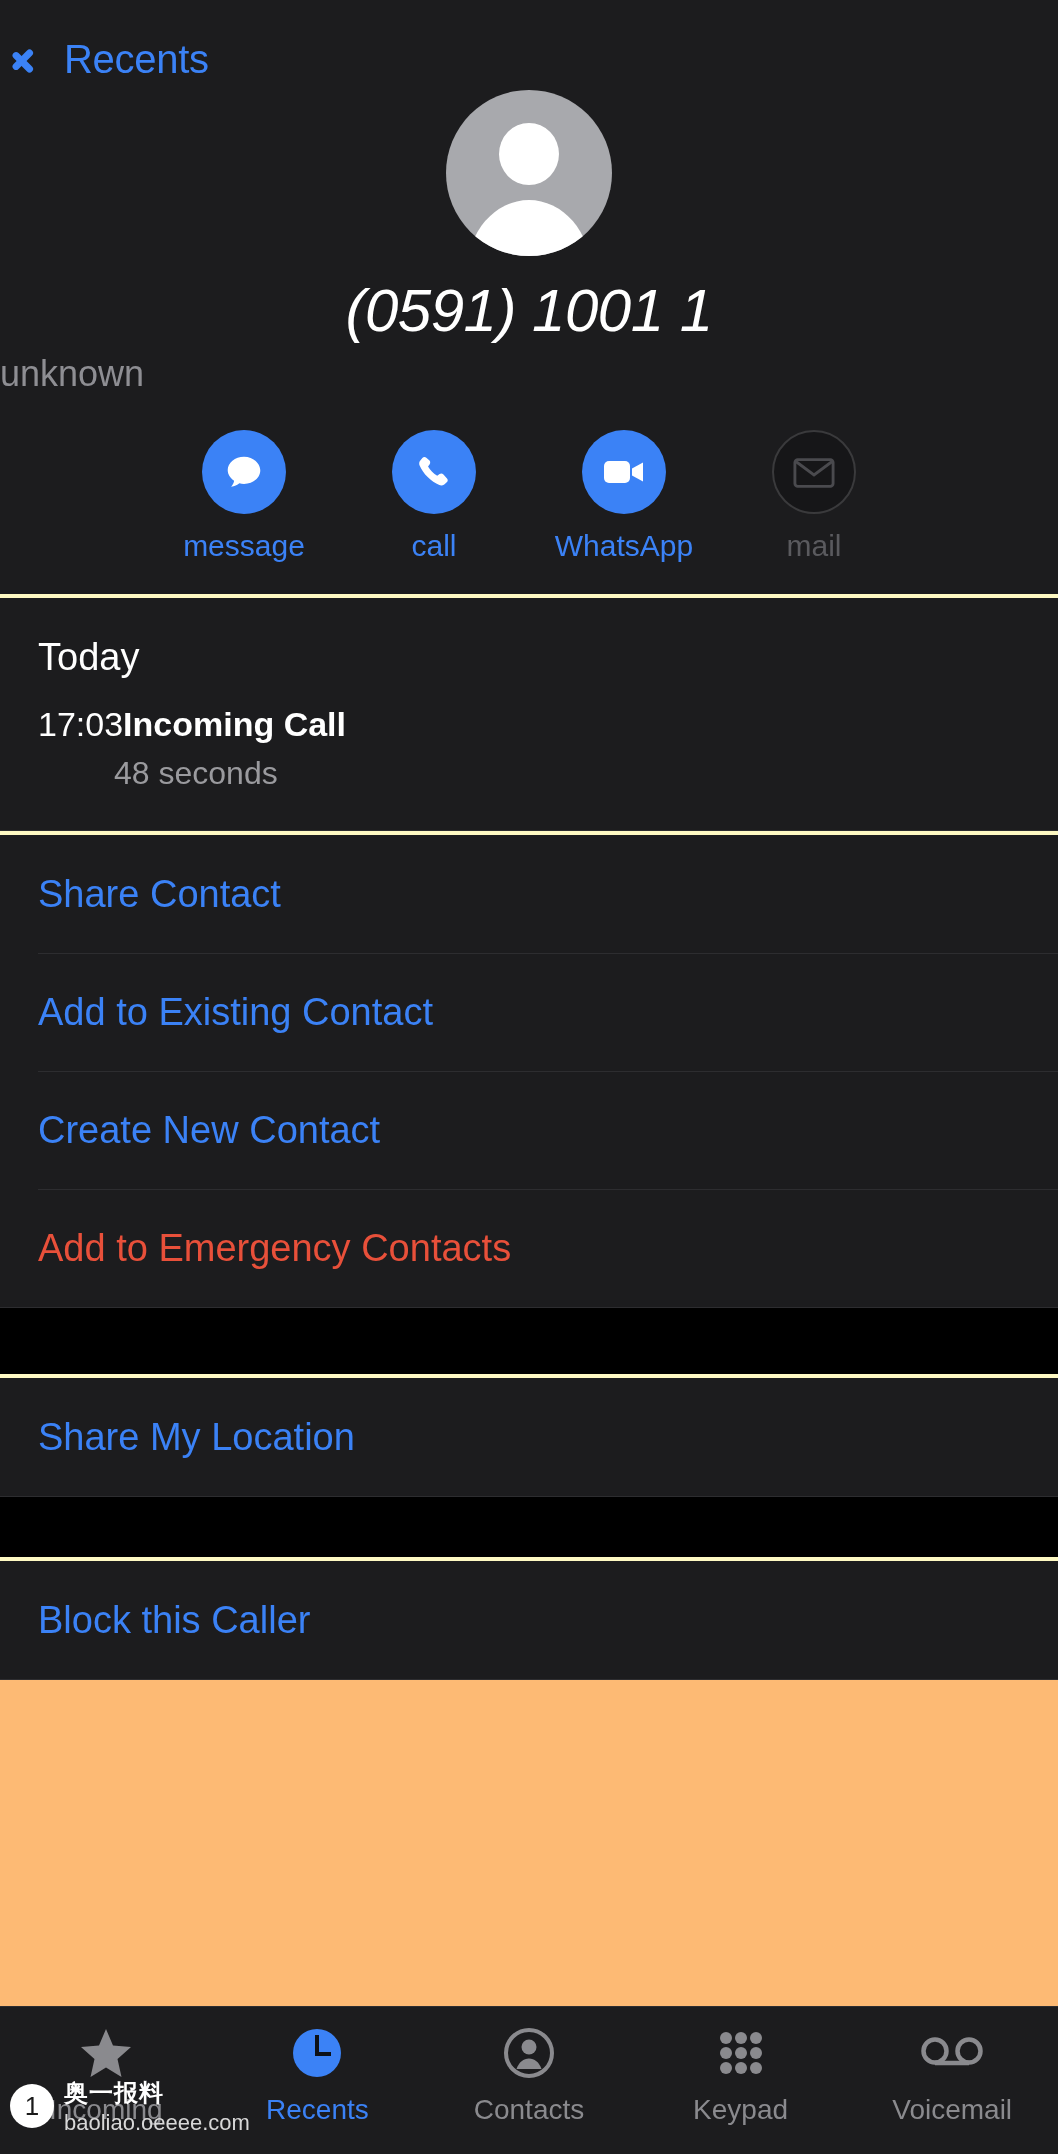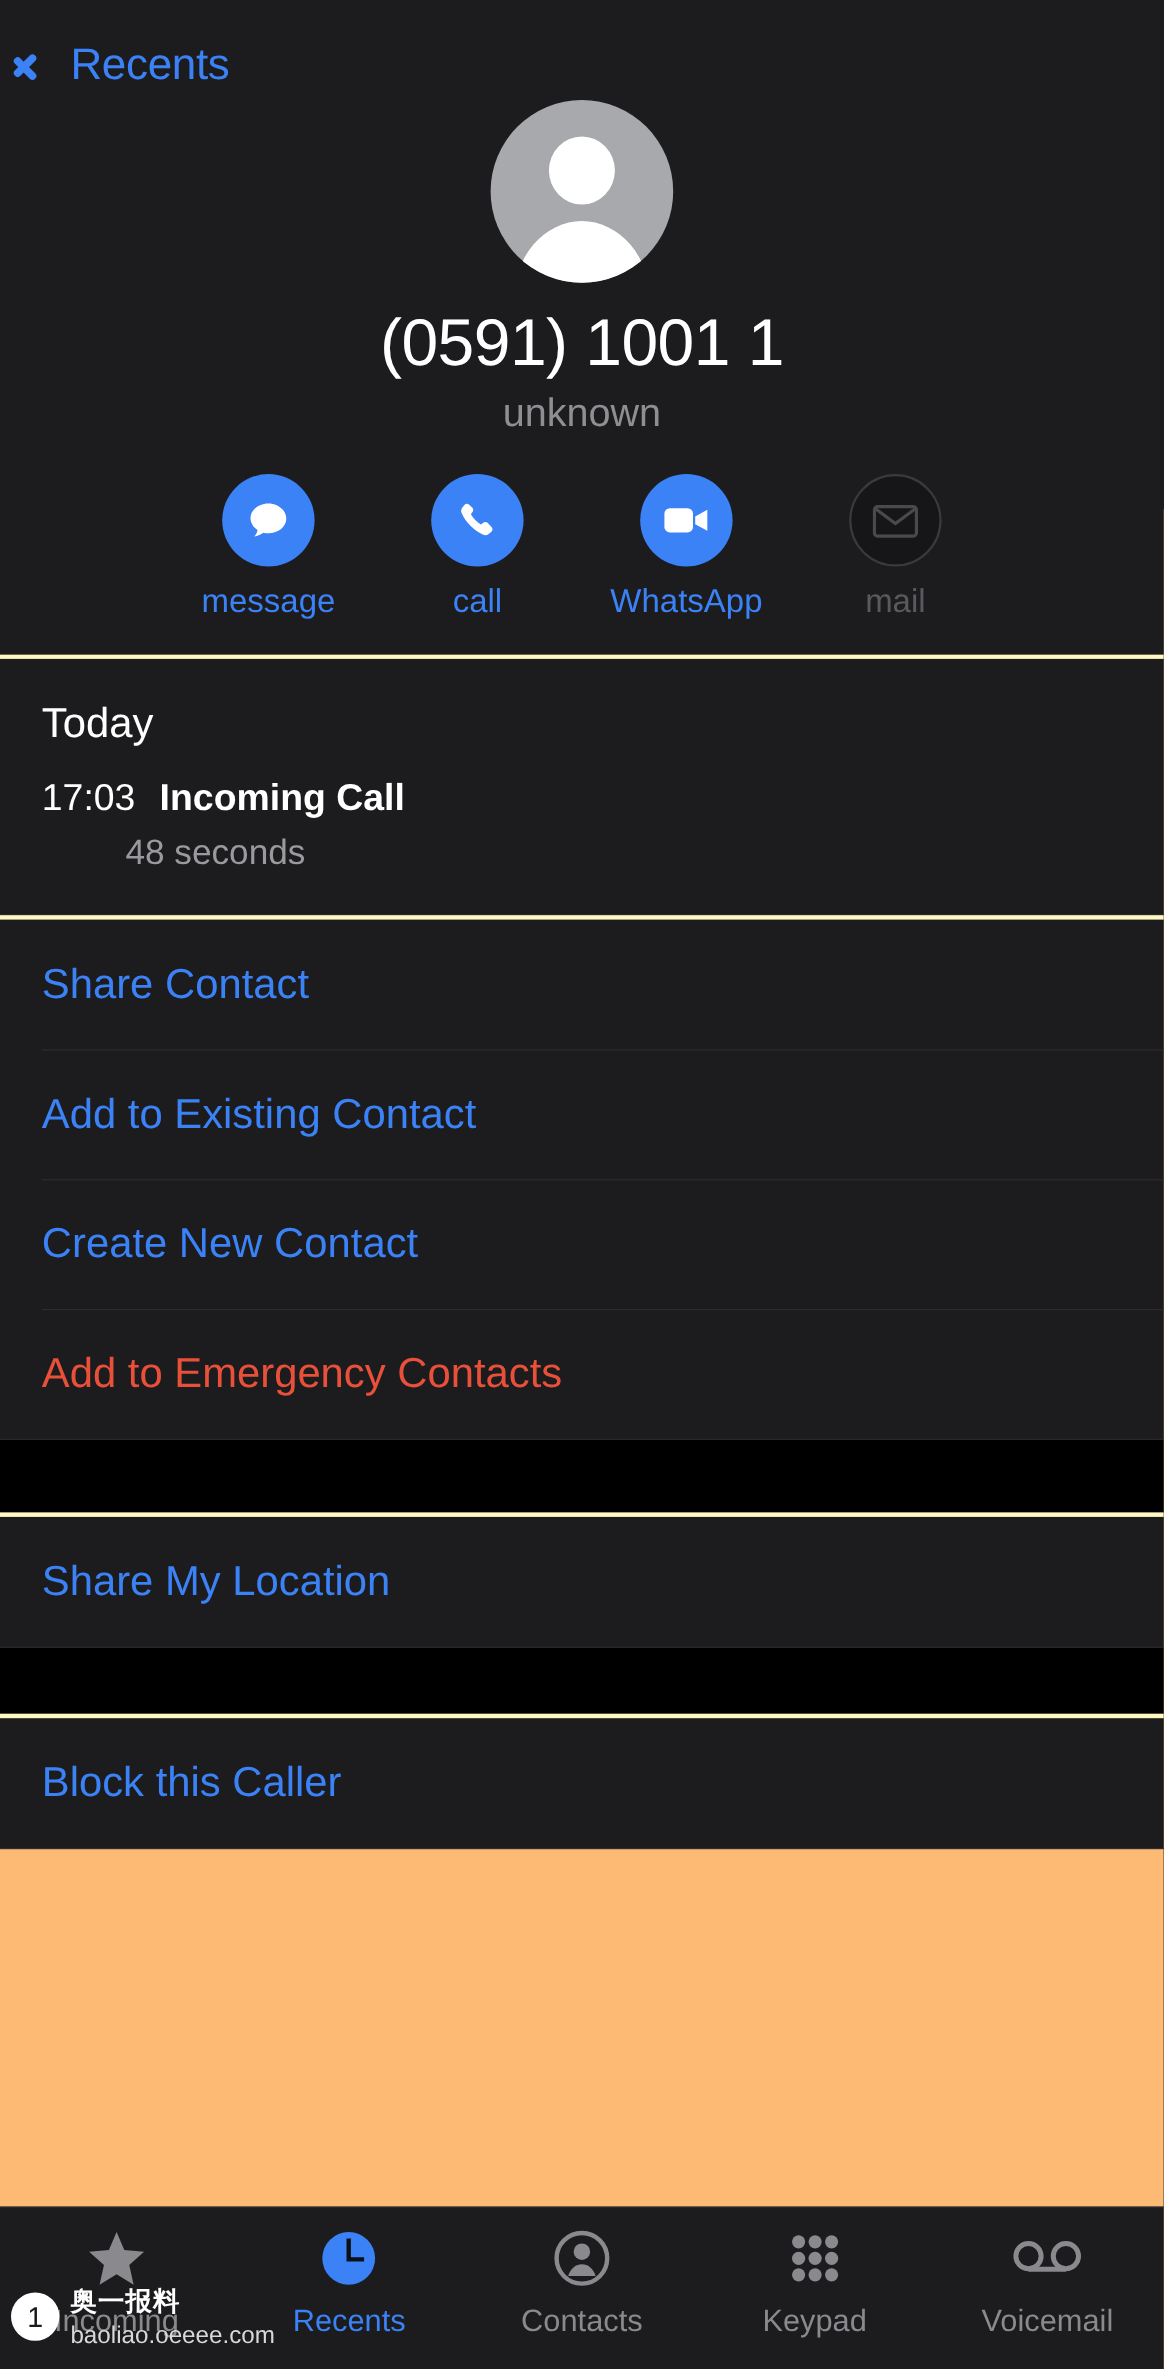--- a/index.html
+++ b/index.html
@@ -91,23 +91,23 @@
     top: 110px;
   }
 
   .phone-number {
     text-align: center;
     color: #ffffff;
     font-size: 60px;
     letter-spacing: -0.5px;
     margin-top: 20px;
     line-height: 70px;
+    font-style: italic;
   }
   .sub-label {
-    text-align: center;
     color: #8e8e93;
     font-size: 36px;
     margin-top: 6px;
     line-height: 44px;
   }
 
   
   .actions {
     display: flex;
     justify-content: center;
@@ -172,21 +172,20 @@
     padding-top: 36px;
     line-height: 46px;
   }
   .history-entry {
     padding-top: 22px;
     padding-bottom: 36px;
   }
   .history-line {
     display: flex;
     align-items: flex-end;
-    gap: 22px;
   }
   .history-time {
     font-size: 34px;
     color: #ffffff;
     line-height: 44px;
   }
   .history-type {
     font-size: 34px;
     color: #ffffff;
     font-weight: bold;

